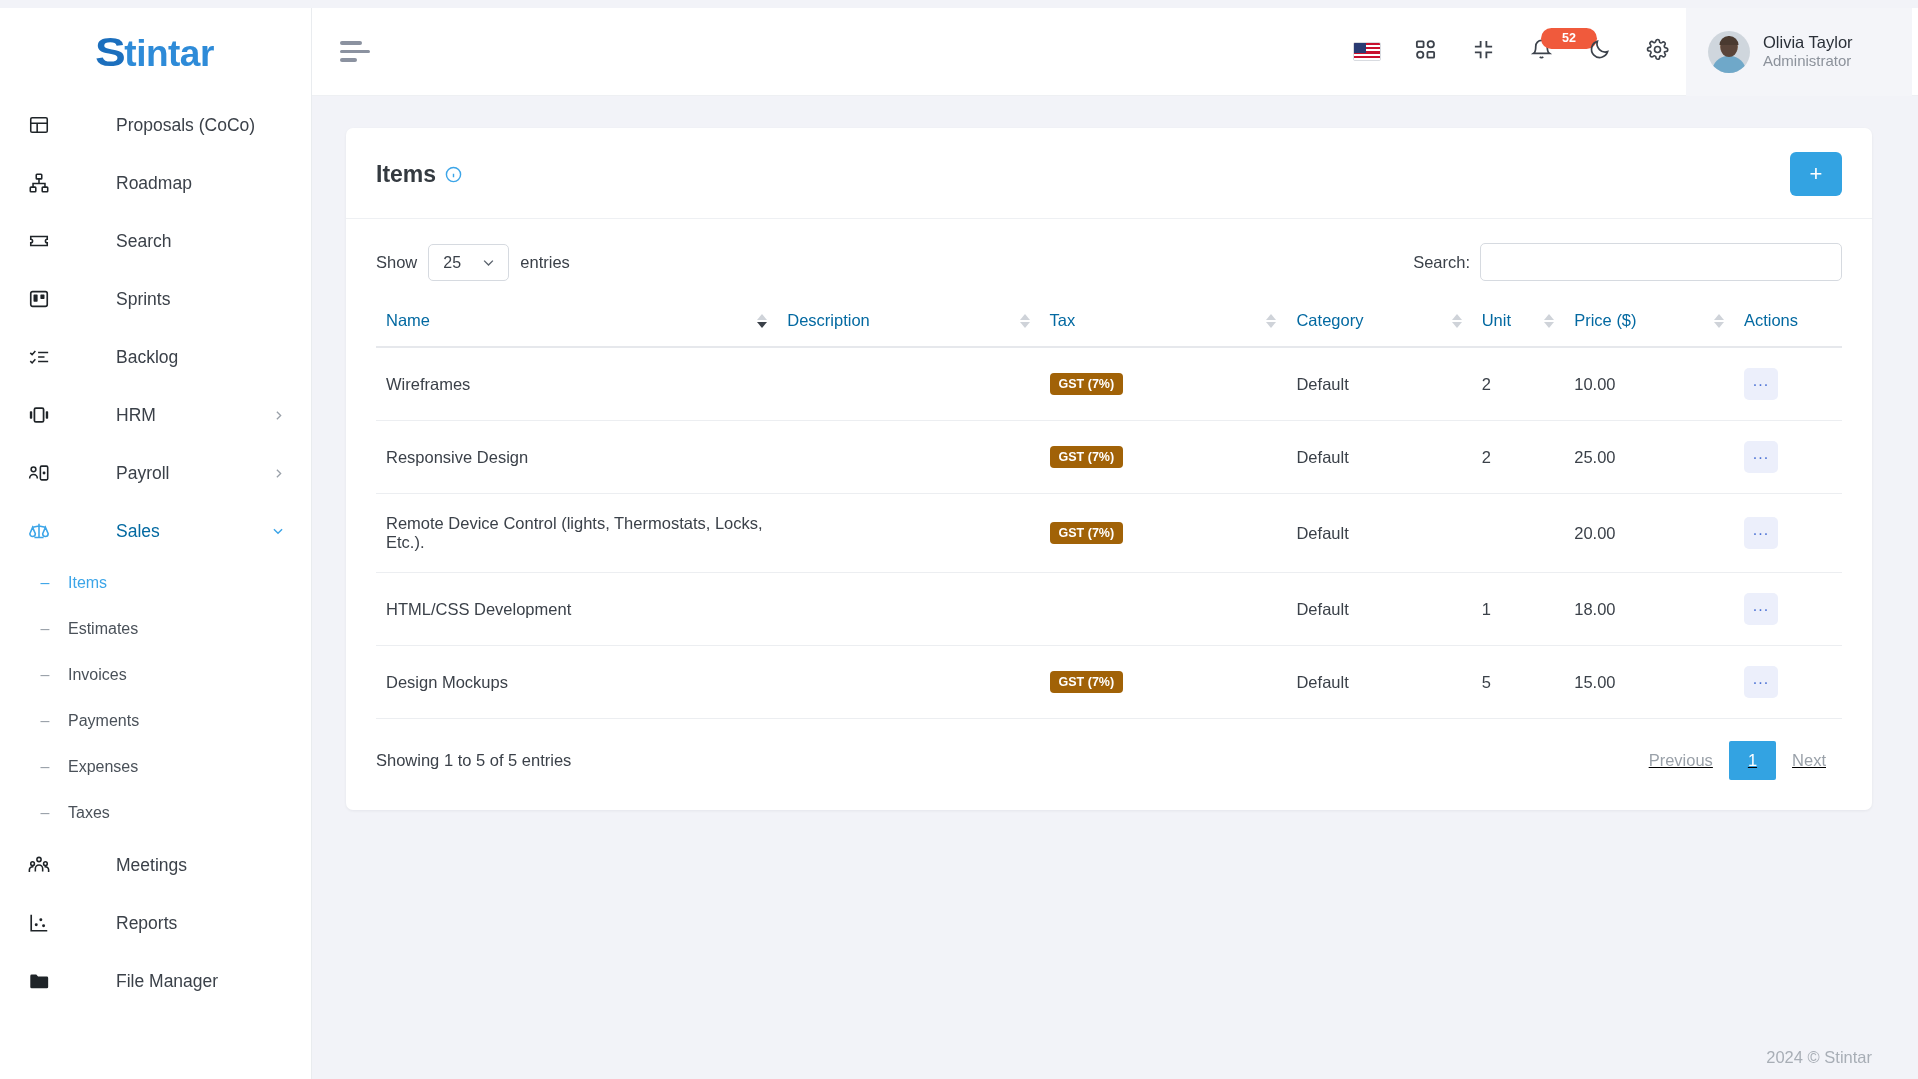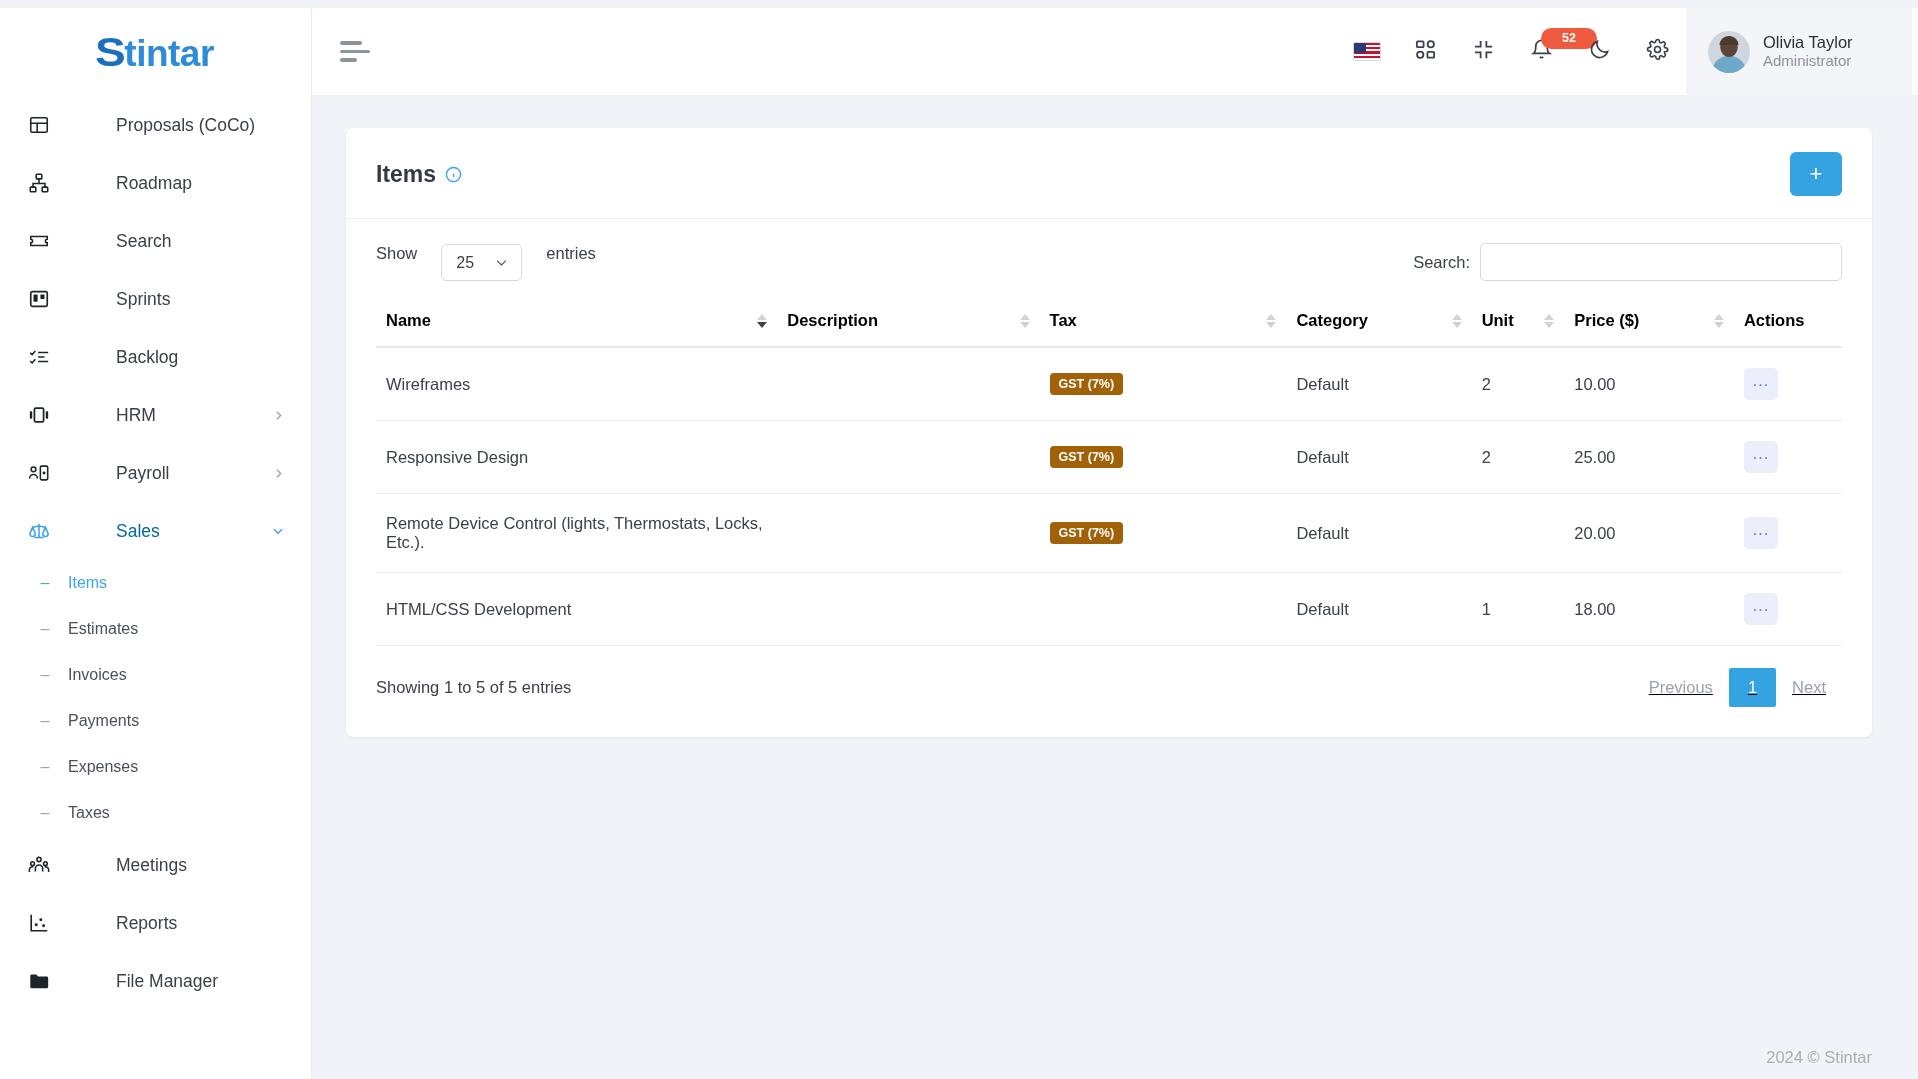--- a/index.html
+++ b/index.html
@@ -156,21 +156,21 @@
   .card-title { font-size: 23px; color: #343a40; display: flex; align-items: center; gap: 9px; }
   .info-ico { color: #3ca5e8; display: flex; align-items: center; cursor: pointer; }
   .add-btn {
     width: 52px; height: 44px; border-radius: 6px; background: #33a3e2;
     color: #ffffff; border: none; font-size: 22px; line-height: 1;
     display: flex; align-items: center; justify-content: center; cursor: pointer;
   }
   .card-body { padding: 24px 30px 16px 30px; }
 
   .table-controls { display: flex; align-items: center; justify-content: space-between; margin-bottom: 18px; }
-  .length-ctl { display: flex; gap: 24px; font-size: 16.5px; color: #3b4149; }
+  .length-ctl { display: flex; align-items: center; gap: 11px; font-size: 16.5px; color: #3b4149; }
   .length-select {
     appearance: none; -webkit-appearance: none;
     border: 1px solid #d6dae0; border-radius: 5px;
     padding: 9px 38px 9px 14px; font-size: 16px; color: #3b4149;
     background: #ffffff; cursor: pointer; font-family: "Liberation Sans", sans-serif;
   }
   .select-wrap { position: relative; display: inline-flex; align-items: center; }
   .select-wrap .caret {
     position: absolute; right: 13px; pointer-events: none; color: #5b636d;
     display: flex; align-items: center;
@@ -178,21 +178,21 @@
   .search-ctl { display: flex; align-items: center; gap: 10px; font-size: 16.5px; color: #3b4149; }
   .search-input {
     border: 1px solid #d6dae0; border-radius: 5px;
     height: 38px; width: 362px; padding: 0 12px;
     font-size: 16px; color: #3b4149; outline: none;
     font-family: "Liberation Sans", sans-serif;
   }
 
   table.data { width: 100%; border-collapse: collapse; }
   table.data thead th {
-    text-align: left; font-size: 16.5px; color: #000000; font-weight: bold;
+    text-align: left; font-size: 16.5px; color: #0369a1; font-weight: normal;
     padding: 12px 10px 16px 10px;
     border-bottom: 2px solid #e6e8ec;
     white-space: nowrap; position: relative; cursor: pointer;
     vertical-align: middle;
   }
   .th-inner { display: flex; align-items: center; justify-content: space-between; gap: 10px; }
   .sort { display: inline-flex; flex-direction: column; gap: 2px; flex: 0 0 auto; }
   .sort i {
     display: block; width: 0; height: 0;
     border-left: 5px solid transparent; border-right: 5px solid transparent;
@@ -628,20 +628,29 @@
               </tr>
               <tr>
                 <td>HTML/CSS Development</td>
                 <td></td>
                 <td></td>
                 <td>Default</td>
                 <td>1</td>
                 <td>18.00</td>
                 <td class="actions-cell"><button class="dots-btn">...</button></td>
               </tr>
+              <tr>
+                <td>Design Mockups</td>
+                <td></td>
+                <td><span class="badge-tax">GST (7%)</span></td>
+                <td>Default</td>
+                <td>5</td>
+                <td>15.00</td>
+                <td class="actions-cell"><button class="dots-btn">...</button></td>
+              </tr>
             </tbody>
           </table>
 
           <div class="table-footer">
             <div class="showing">Showing 1 to 5 of 5 entries</div>
             <div class="pager">
               <a>Previous</a>
               <a class="page-num">1</a>
               <a>Next</a>
             </div>

